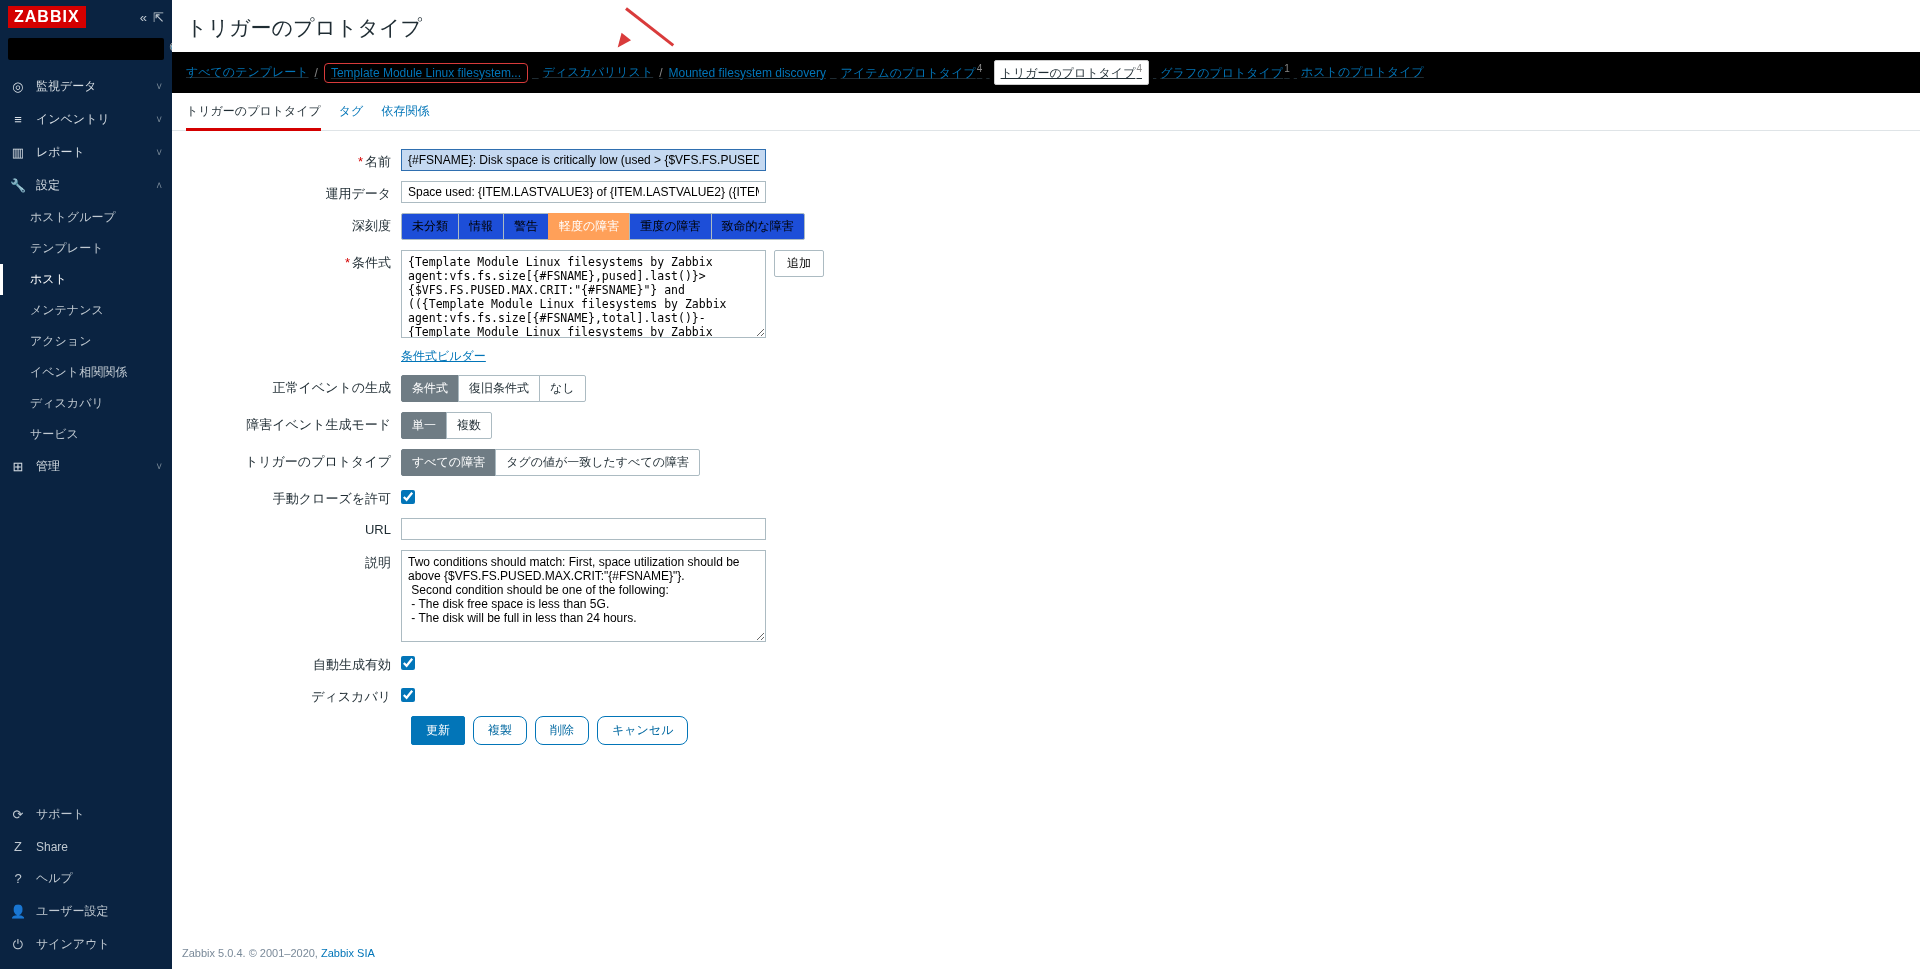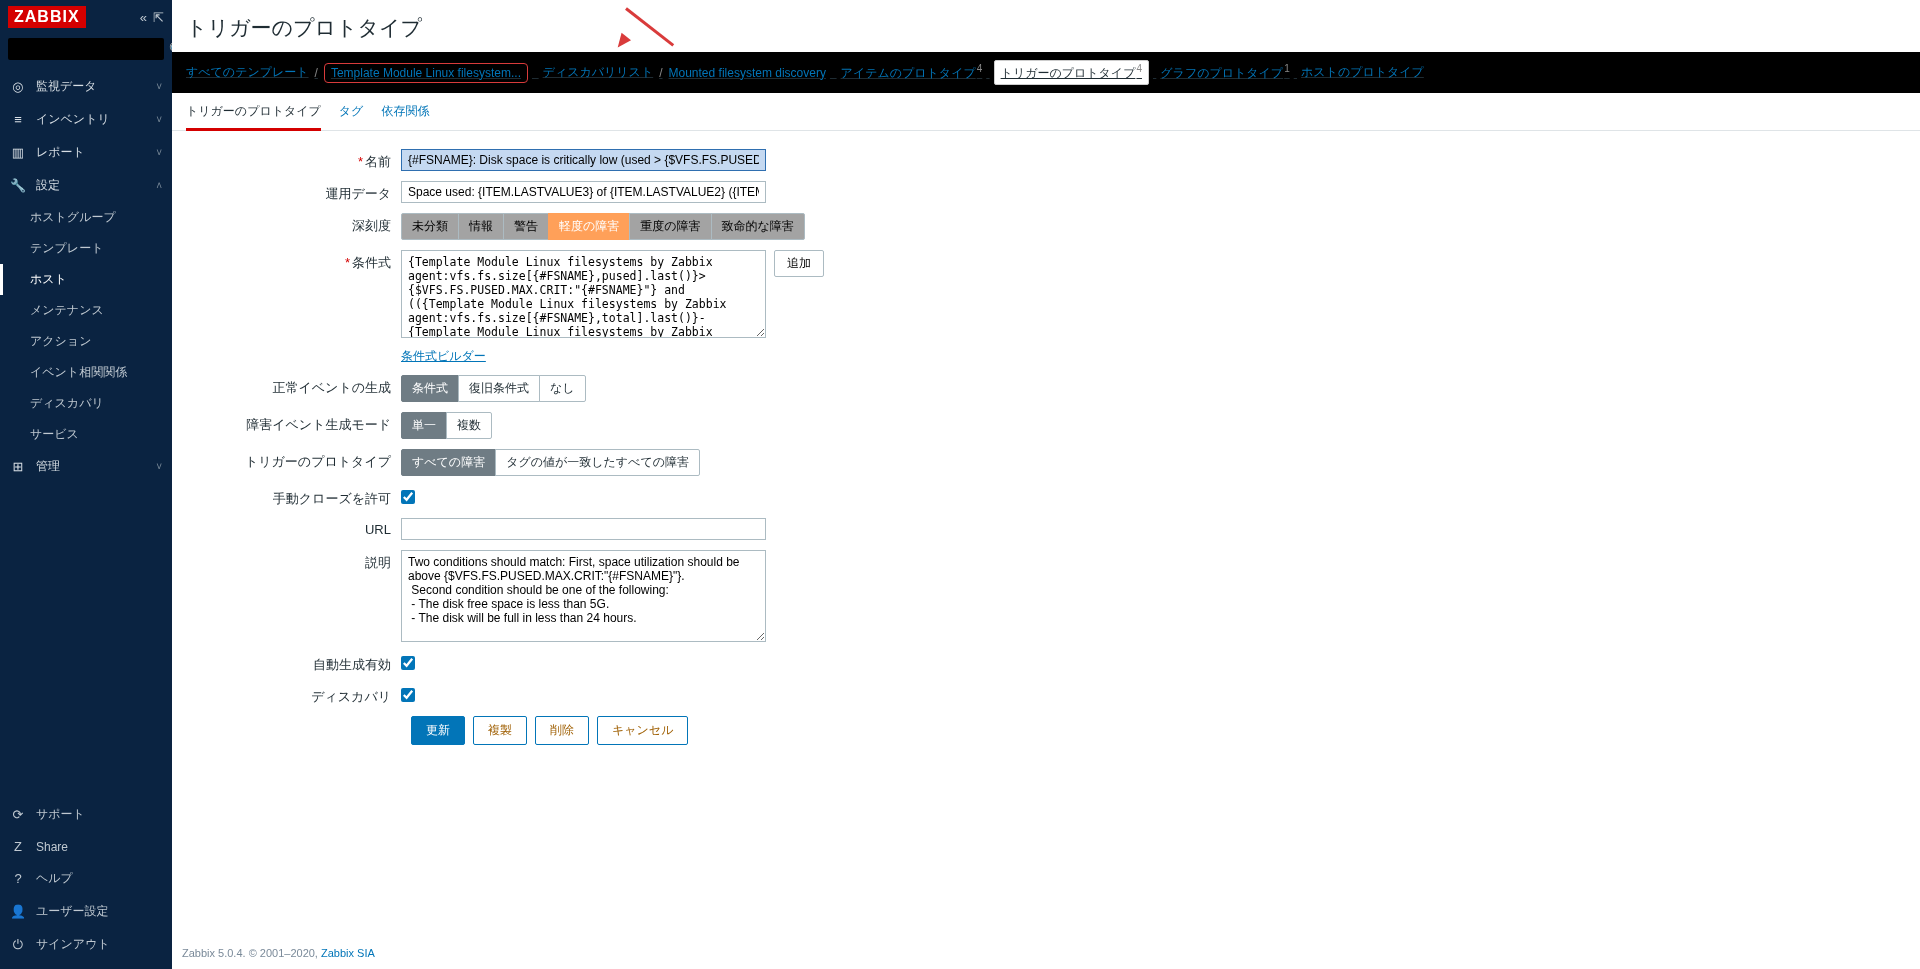--- a/index.html
+++ b/index.html
@@ -40,36 +40,36 @@
 .form-row { display: flex; margin-bottom: 10px; align-items: flex-start; }
 .form-label { width: 215px; text-align: right; padding-right: 10px; padding-top: 4px; font-size: 13px; color: #1f2c33; }
 .form-label .req { color: #d40000; margin-right: 2px; }
 .form-field { display: flex; align-items: flex-start; gap: 8px; }
 .text-input { width: 365px; height: 22px; border: 1px solid #acbbc2; padding: 2px 6px; font-size: 12px; }
 .text-input.highlighted { background: #c5d9f1; border: 1px solid #2f6fb0; }
 .textarea { width: 365px; border: 1px solid #acbbc2; padding: 4px 6px; font-size: 11.5px; font-family: monospace; resize: both; }
 .textarea.desc { font-family: Arial, sans-serif; font-size: 12px; height: 92px; }
 .textarea.expr { height: 88px; }
 .severity-row { display: flex; }
-.sev-btn { border: 1px solid #acbbc2; padding: 4px 10px; font-size: 12px; background: #a3a3a3; cursor: pointer; margin-left: -1px; }
+.sev-btn { border: 1px solid #acbbc2; padding: 4px 10px; font-size: 12px; background: #1d4ed8; cursor: pointer; margin-left: -1px; }
 .sev-btn:first-child { margin-left: 0; border-radius: 2px 0 0 2px; }
 .sev-btn:last-child { border-radius: 0 2px 2px 0; }
 .sev-btn.selected { background: #ffa059; color: #fff; border-color: #ffa059; }
 .btn-small { border: 1px solid #acbbc2; background: #fff; padding: 4px 12px; font-size: 12px; cursor: pointer; border-radius: 2px; }
 .seg-row { display: flex; }
 .seg-btn { border: 1px solid #acbbc2; padding: 4px 10px; font-size: 12px; background: #fff; cursor: pointer; margin-left: -1px; color: #1f2c33; }
 .seg-btn:first-child { margin-left: 0; border-radius: 2px 0 0 2px; }
 .seg-btn:last-child { border-radius: 0 2px 2px 0; }
 .seg-btn.selected { background: #6f7c84; color: #fff; border-color: #6f7c84; }
 .link { color: #0275b8; text-decoration: underline; cursor: pointer; font-size: 12px; }
 .checkbox { width: 14px; height: 14px; accent-color: #0275b8; margin-top: 4px; }
 
 .actions-row { margin-left: 225px; margin-top: 8px; display: flex; gap: 8px; }
 .btn-primary { background: #0275b8; color: #fff; border: 1px solid #0275b8; padding: 5px 14px; font-size: 12px; cursor: pointer; border-radius: 2px; }
-.btn-secondary { background: #fff; color: #a16207; border: 1px solid #0275b8; padding: 5px 14px; font-size: 12px; cursor: pointer; border-radius: 2px; }
+.btn-secondary { background: #fff; color: #0369a1; border: 1px solid #0275b8; padding: 5px 14px; font-size: 12px; cursor: pointer; border-radius: 8px; }
 
 .footer { text-align: left; font-size: 11px; color: #7a8a99; padding: 10px; margin-top: auto; }
 .footer a { color: #0275b8; text-decoration: none; }
 
 .arrow { position: absolute; left: 444px; top: -3px; pointer-events: none; }
 .arrow-line { width: 60px; height: 3px; background: #d93b3b; transform: rotate(38deg); transform-origin: left center; position: absolute; left: 10px; top: 10px; }
 .arrow-head { width: 0; height: 0; border-left: 6px solid transparent; border-right: 6px solid transparent; border-top: 14px solid #d93b3b; position: absolute; left: 0px; top: 38px; transform: rotate(38deg);}
 </style>
 </head>
 <body>

